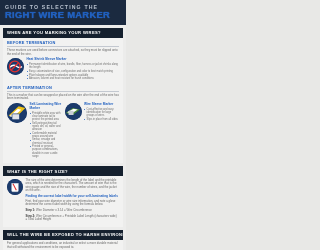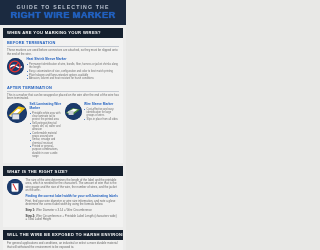--- a/index.html
+++ b/index.html
@@ -8,21 +8,20 @@
     background:#e8e8e6;
     font-family:"Liberation Sans", sans-serif;
     overflow:hidden;
   }
   .page{position:relative;width:126px;height:250px;background:#ececeb;}
 
   
   .header{
     background:#1b2a40;
     padding:4px 5px 5px 5px;
-    text-align:center;
   }
   .hdr-sup{
     color:#b9c2cf;
     font-size:5.2px;
     letter-spacing:1.15px;
     font-weight:bold;
     line-height:6px;
     white-space:nowrap;
   }
   .hdr-main{

